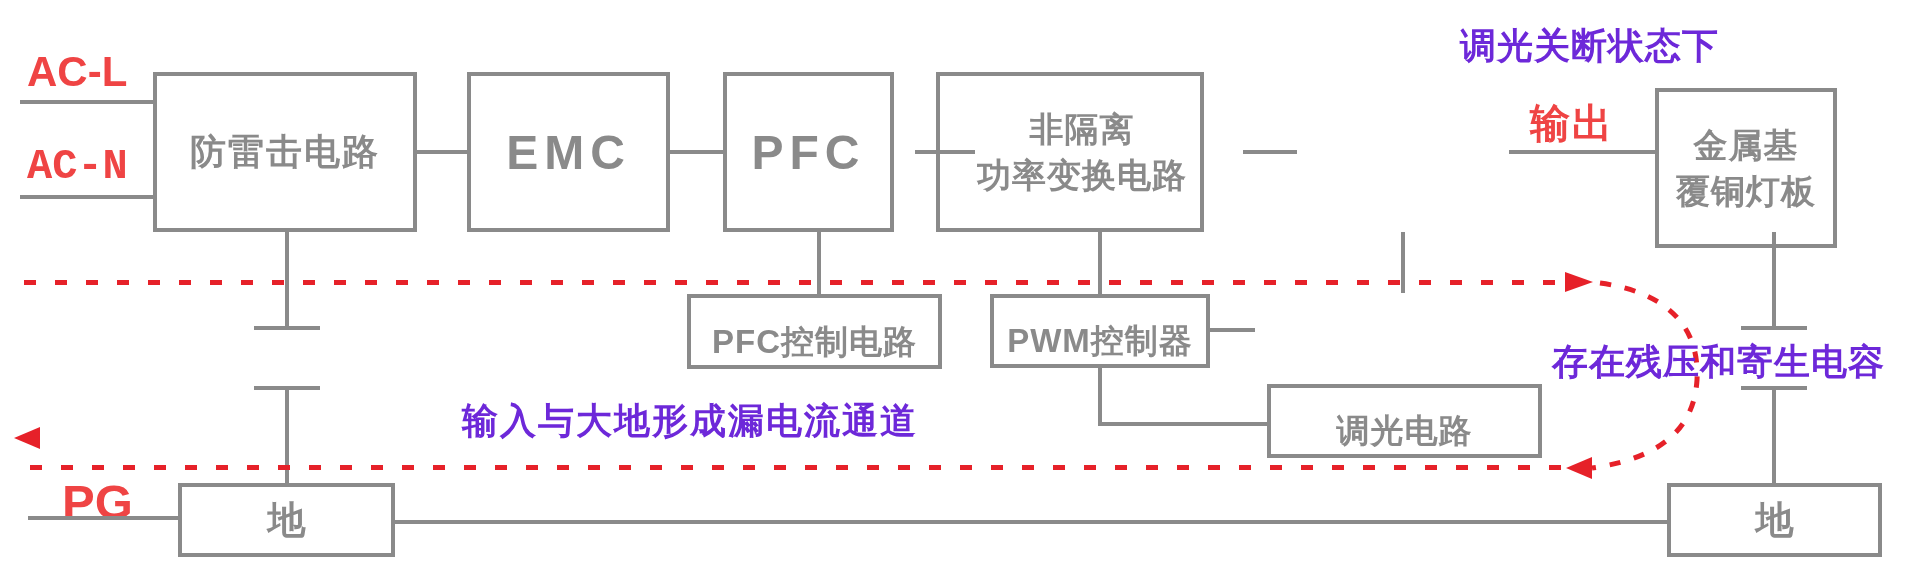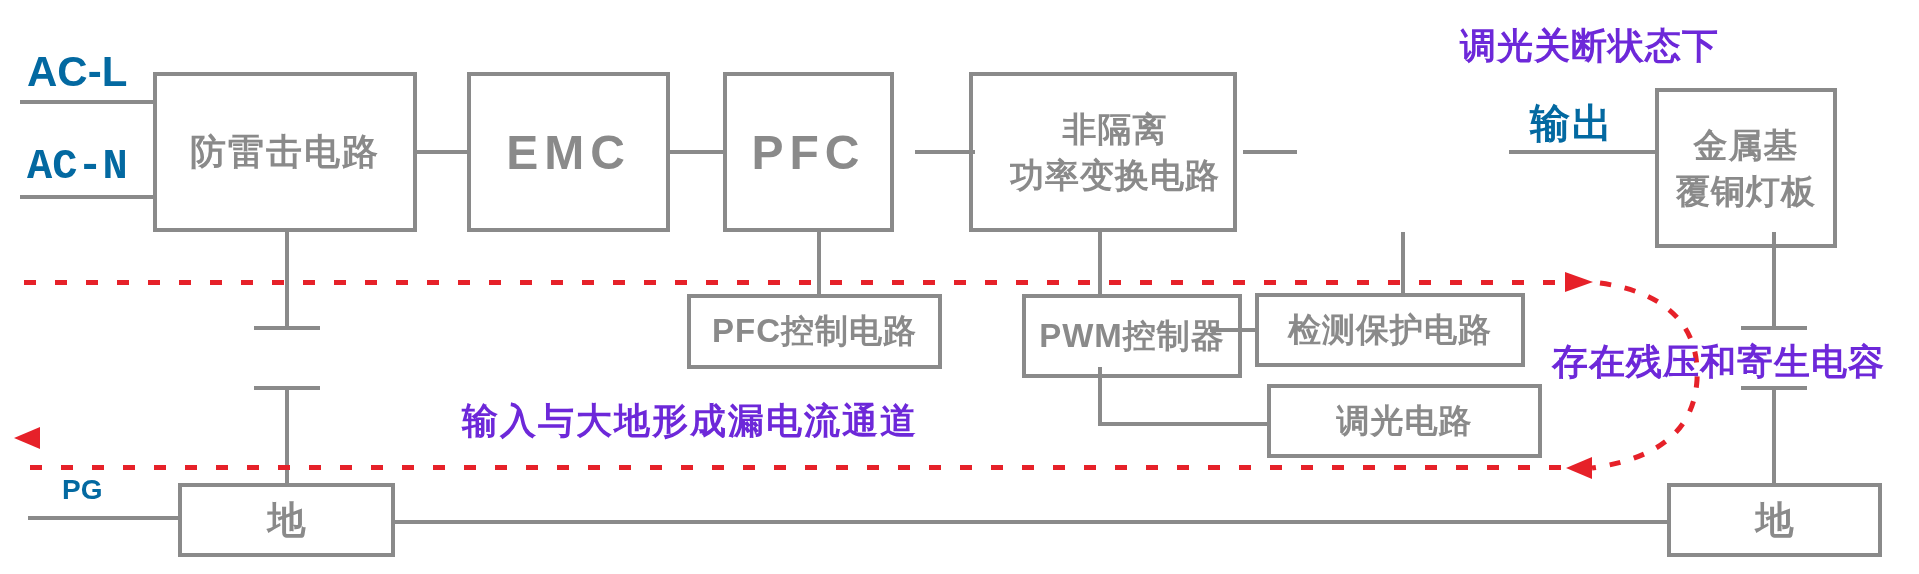--- a/index.html
+++ b/index.html
@@ -3,79 +3,76 @@
 <meta charset="utf-8">
 <style>
   html,body{margin:0;padding:0;background:#ffffff;}
   body{font-family:"Liberation Sans","DejaVu Sans",sans-serif;}
   .diagram{position:relative;width:1919px;height:574px;background:#ffffff;overflow:hidden;}
   .box{position:absolute;border:4px solid #8a8a8a;background:#ffffff;box-sizing:border-box;
        display:flex;flex-direction:column;align-items:center;justify-content:center;
        color:#8a8a8a;font-weight:bold;text-align:center;}
   .f36{font-size:36px;letter-spacing:2px;}
   .f34{font-size:34px;line-height:46px;letter-spacing:1px;}
-  .f33{font-size:33px;letter-spacing:1px;}
+  .f33{font-size:33px;letter-spacing:1px;justify-content:flex-end;}
   .latin{font-size:48px;letter-spacing:6px;}
   .f38{font-size:38px;}
   .wire{position:absolute;background:#8a8a8a;}
-  .lbl{position:absolute;color:#0369a1;font-weight:bold;white-space:nowrap;}
+  .lbl{position:absolute;color:#ef4444;font-weight:bold;white-space:nowrap;}
   .red{color:#6d28d9;}
   .rdot{position:absolute;height:5px;
         background:repeating-linear-gradient(to right,#e62129 0 12px,rgba(0,0,0,0) 12px 31px);}
   .tri{position:absolute;width:0;height:0;}
   .tri-right{border-top:10px solid rgba(0,0,0,0);border-bottom:10px solid rgba(0,0,0,0);border-left:28px solid #e62129;}
   .tri-left{border-top:11px solid rgba(0,0,0,0);border-bottom:11px solid rgba(0,0,0,0);border-right:26px solid #e62129;}
   .ann{position:absolute;font-weight:bold;font-size:36px;letter-spacing:1px;white-space:nowrap;}
 </style>
 </head>
 <body>
 
 <div class="diagram">
 
   <div class="lbl" style="left:27px;top:48px;font-size:42px;">AC-L</div>
   <div class="lbl" style="left:27px;top:143px;font-size:42px;font-family:Liberation Mono, monospace;">AC-N</div>
-  <div class="lbl" style="left:62px;top:474px;font-size:28px;">PG</div>
+  <div class="lbl" style="left:62px;top:474px;font-size:49px;">PG</div>
 
   <div class="wire" style="left:20px;top:100px;width:133px;height:4px;"></div>
   <div class="wire" style="left:20px;top:195px;width:133px;height:4px;"></div>
   <div class="wire" style="left:28px;top:516px;width:150px;height:4px;"></div>
 
   <div class="box f36" style="left:153px;top:72px;width:264px;height:160px;">
     <span>防雷击电路</span>
   </div>
   <div class="box latin" style="left:467px;top:72px;width:203px;height:160px;align-items:center;">
     <span>EMC</span>
   </div>
   <div class="box latin" style="left:723px;top:72px;width:171px;height:160px;">
     <span>PFC</span>
   </div>
-  <div class="box f34" style="left:969px;top:72px;width:268px;height:160px;padding-left:24px;">
+  <div class="box f34" style="left:936px;top:72px;width:268px;height:160px;padding-left:24px;">
     <span>非隔离</span>
     <span>功率变换电路</span>
   </div>
   <div class="box f34" style="left:1655px;top:72px;width:182px;height:160px;margin-top:16px;">
     <span>金属基</span>
     <span>覆铜灯板</span>
   </div>
 
   <div class="wire" style="left:417px;top:150px;width:50px;height:4px;"></div>
   <div class="wire" style="left:670px;top:150px;width:53px;height:4px;"></div>
   <div class="wire" style="left:915px;top:150px;width:60px;height:4px;"></div>
   <div class="wire" style="left:1243px;top:150px;width:54px;height:4px;"></div>
   <div class="wire" style="left:1509px;top:150px;width:146px;height:4px;"></div>
   <div class="lbl" style="left:1530px;top:96px;font-size:40px;letter-spacing:2px;">输出</div>
 
   <div class="box f33" style="left:687px;top:294px;width:255px;height:75px;">
     <span>PFC控制电路</span>
   </div>
-  <div class="box f33" style="left:990px;top:294px;width:220px;height:84px;margin-left:32px;">
+  <div class="box f33" style="left:990px;top:294px;width:220px;height:74px;">
     <span>PWM控制器</span>
-  </div>
-  <div class="box f33" style="left:1255px;top:293px;width:270px;height:74px;">
-    <span>检测保护电路</span>
   </div>
   <div class="box f33" style="left:1267px;top:384px;width:275px;height:74px;">
     <span>调光电路</span>
   </div>
 
   <div class="wire" style="left:817px;top:232px;width:4px;height:62px;"></div>
   <div class="wire" style="left:1098px;top:232px;width:4px;height:62px;"></div>
   <div class="wire" style="left:1401px;top:232px;width:4px;height:61px;"></div>
   <div class="wire" style="left:1210px;top:328px;width:45px;height:4px;"></div>
   <div class="wire" style="left:1098px;top:367px;width:4px;height:59px;"></div>

